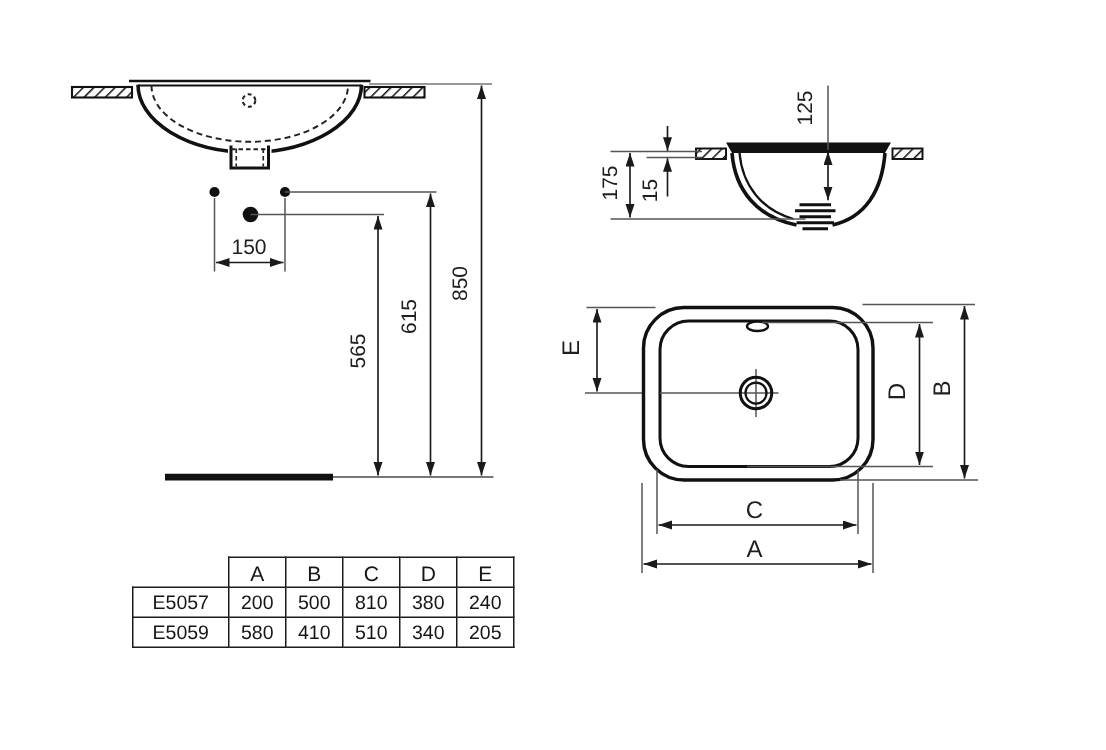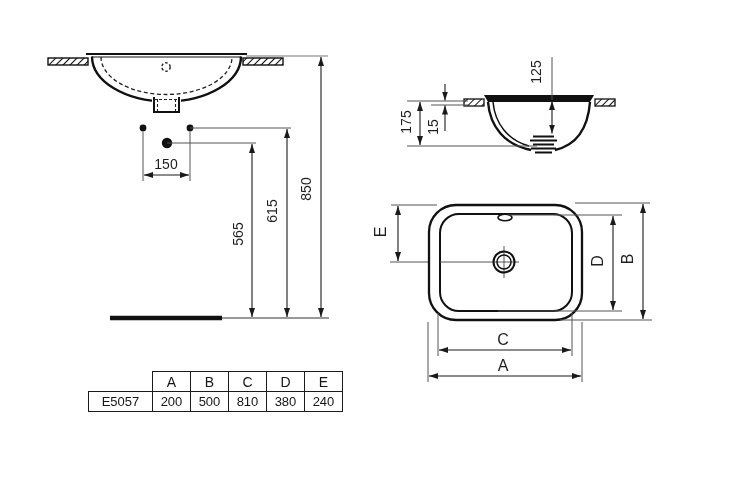--- a/index.html
+++ b/index.html
@@ -160,14 +160,22 @@
     <td class="val colhead">E</td>
   </tr>
   <tr>
     <td class="model">E5057</td>
     <td class="val">200</td>
     <td class="val">500</td>
     <td class="val">810</td>
     <td class="val">380</td>
     <td class="val">240</td>
   </tr>
+  <tr>
+    <td class="model">E5059</td>
+    <td class="val">580</td>
+    <td class="val">410</td>
+    <td class="val">510</td>
+    <td class="val">340</td>
+    <td class="val">205</td>
+  </tr>
 </tbody>
   </table>
 
 </body></html>

